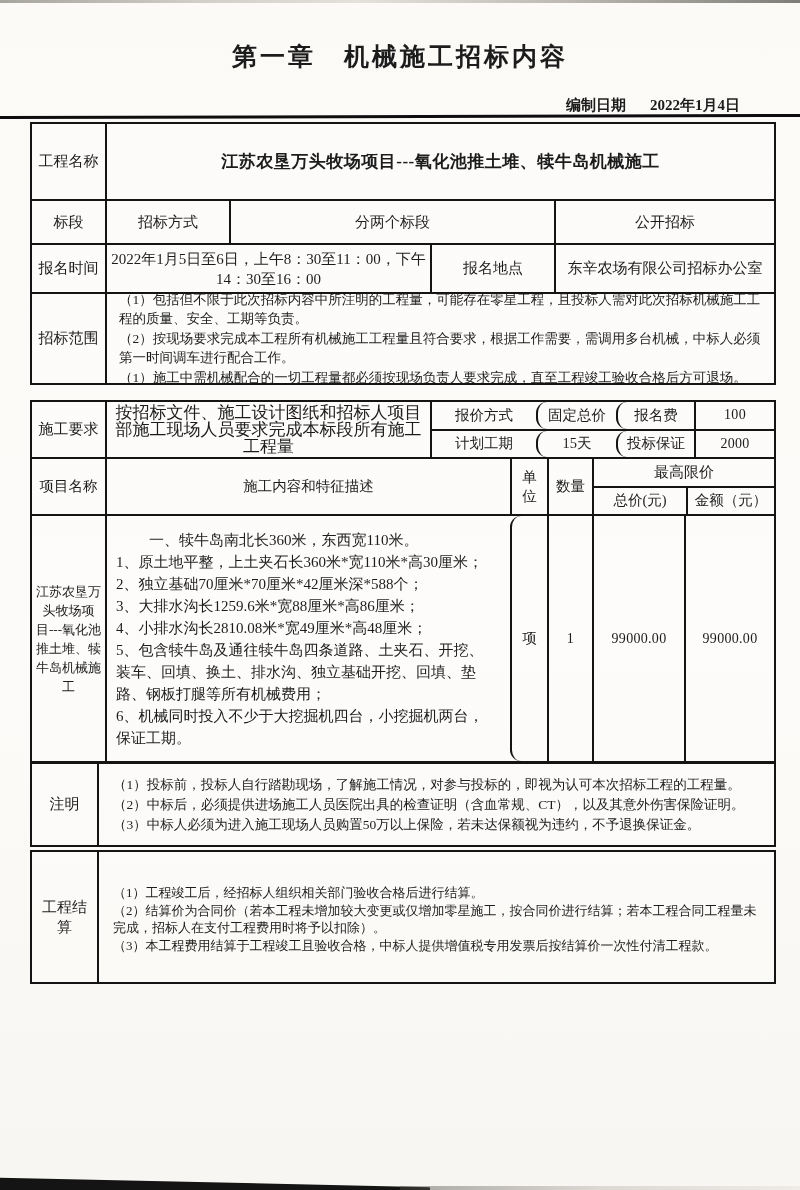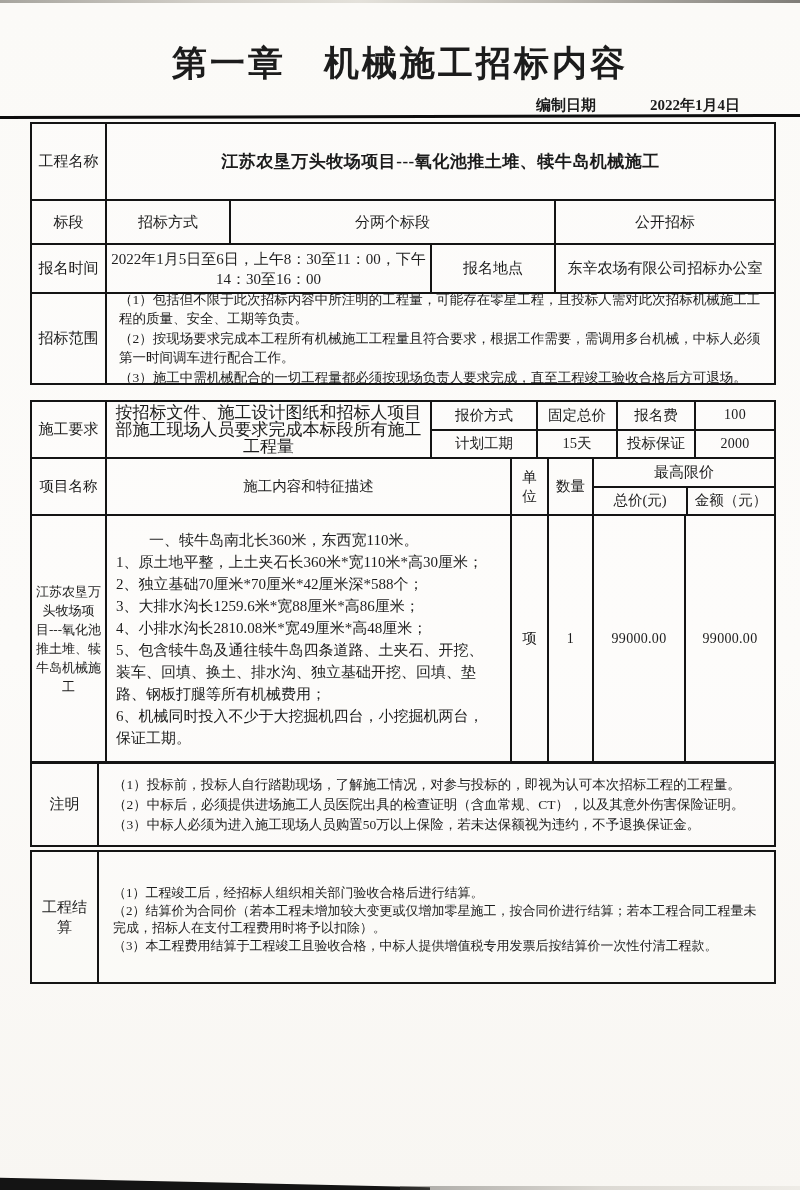--- a/index.html
+++ b/index.html
@@ -11,23 +11,23 @@
   }
   
   .scan-top{position:absolute;top:0;left:0;width:800px;height:3px;
     background:linear-gradient(90deg,#8a8880,#c4c0b8 25%,#dcd9d1 45%,#aaa69d 70%,#55534d);opacity:.75;}
   .scan-bottom{position:absolute;bottom:0;left:0;width:430px;height:14px;background:#141414;
     clip-path:polygon(0 12%,100% 80%,100% 100%,0 100%);}
   .scan-bottom2{position:absolute;bottom:0;left:400px;width:400px;height:4px;
     background:linear-gradient(90deg,#4a4844,#b9b5ad 50%,#e2dfd8);opacity:.45;}
   
   .title{position:absolute;top:40px;left:0;right:0;text-align:center;
-    font-size:35px;font-weight:700;letter-spacing:3px;}
+    font-size:25px;font-weight:700;letter-spacing:3px;}
   .dateline{position:absolute;top:96px;right:60px;font-size:15px;font-weight:600;}
-  .dateline .dl-label{margin-right:54px;}
+  .dateline .dl-label{margin-right:24px;}
   .rule{position:absolute;top:115px;left:0;width:800px;height:3px;background:#0d0d0d;transform:rotate(-0.15deg);}
   .h2title{position:absolute;top:363px;left:0;right:0;text-align:center;font-size:23px;font-weight:700;}
   .h2title span{display:inline-block;border-bottom:2px solid #121212;padding:0 6px 3px;letter-spacing:1px;}
   
   .tbl{position:absolute;left:30px;width:742px;border:2px solid #141414;background:rgba(255,255,255,.25);}
   .t1{top:122px;} .t2{top:400px;} .tn{top:762px;} .ts{top:850px;}
   .tr{display:flex;border-top:2px solid #141414;}
   .tr:first-child{border-top:none;}
   .c{border-left:2px solid #141414;display:flex;align-items:center;justify-content:center;
      text-align:center;box-sizing:border-box;padding:2px 4px;min-width:0;}
@@ -37,21 +37,21 @@
   .w73{flex:0 0 73px}.w325{flex:0 0 325px}.w124{flex:0 0 124px}
   .w405{flex:0 0 405px}.w37{flex:0 0 37px}.w45{flex:0 0 45px}.w92{flex:0 0 92px}
   .w104{flex:0 0 104px}.w80{flex:0 0 80px}.w78{flex:0 0 78px}.w65{flex:0 0 65px}
   .grow{flex:1 1 auto}
   .stack{padding:0;flex-direction:column;align-items:stretch;}
   .sub{display:flex;flex:1 1 0;min-height:0;}
   .sub + .sub{border-top:2px solid #141414;}
   
   .lbl{font-size:15px;}
   .fs15{font-size:15px;}
-  .fs14{font-size:14.5px;}
+  .fs14{font-size:14.5px;border-radius:11px;}
   .bold17{font-size:17px;font-weight:700;letter-spacing:.5px;}
   .hdr{font-size:14.5px;}
   .paras{flex-direction:column;align-items:stretch;justify-content:center;text-align:left;}
   .scope-text{font-size:13.5px;line-height:19.5px;padding:3px 8px;}
   .req{font-size:17px;line-height:17px;padding:2px 4px;}
   .name13{font-size:13px;line-height:19px;padding:2px 3px;}
   .desc{flex-direction:column;align-items:stretch;justify-content:center;text-align:left;
         font-size:15px;line-height:22px;padding:4px 22px 4px 9px;}
   .desc .dl:first-child{text-indent:2.2em;}
   .notes-text{font-size:13.5px;line-height:20px;padding:3px 10px;}
@@ -87,21 +87,21 @@
       <div class="c w73 lbl">报名时间</div>
       <div class="c w325 fs15" style="line-height:20px;">2022年1月5日至6日，上午8：30至11：00，下午14：30至16：00</div>
       <div class="c w124 lbl">报名地点</div>
       <div class="c grow fs15">东辛农场有限公司招标办公室</div>
     </div>
     <div class="tr h89">
       <div class="c w73 lbl">招标范围</div>
       <div class="c grow paras">
         <div class="scope-text" style="padding-bottom:0;padding-top:4px;">（1）包括但不限于此次招标内容中所注明的工程量，可能存在零星工程，且投标人需对此次招标机械施工工程的质量、安全、工期等负责。</div>
         <div class="scope-text" style="padding-top:0;padding-bottom:0;">（2）按现场要求完成本工程所有机械施工工程量且符合要求，根据工作需要，需调用多台机械，中标人必须第一时间调车进行配合工作。</div>
-        <div class="scope-text" style="padding-top:0;padding-bottom:4px;">（3）施工中需机械配合的一切工程量都必须按现场负责人要求完成，直至工程竣工验收合格后方可退场。</div>
+        <div class="scope-text" style="padding-top:0;padding-bottom:4px;">（1）施工中需机械配合的一切工程量都必须按现场负责人要求完成，直至工程竣工验收合格后方可退场。</div>
       </div>
     </div>
   </div>
 
 
   <div class="tbl t2">
     <div class="tr h55">
       <div class="c w73 lbl">施工要求</div>
       <div class="c w325 req">按招标文件、施工设计图纸和招标人项目部施工现场人员要求完成本标段所有施工工程量</div>
       <div class="c grow stack">

